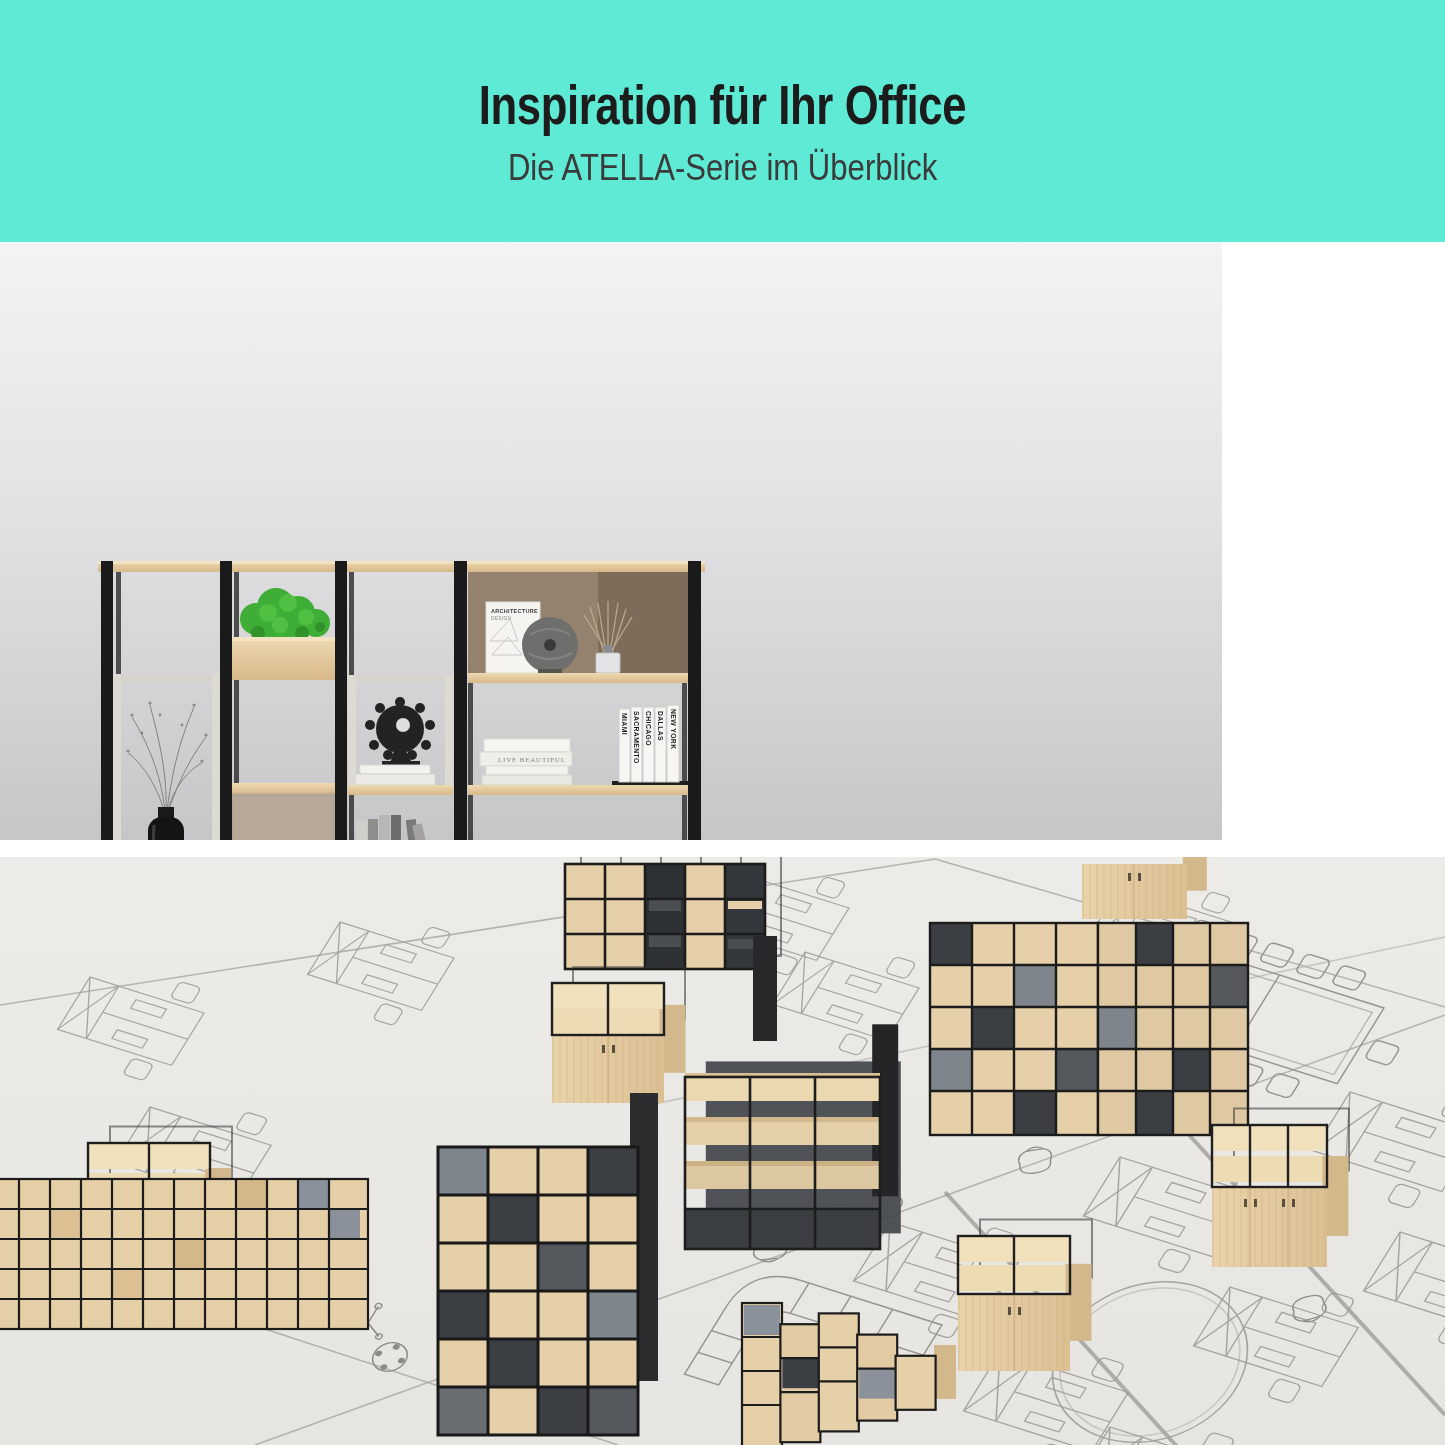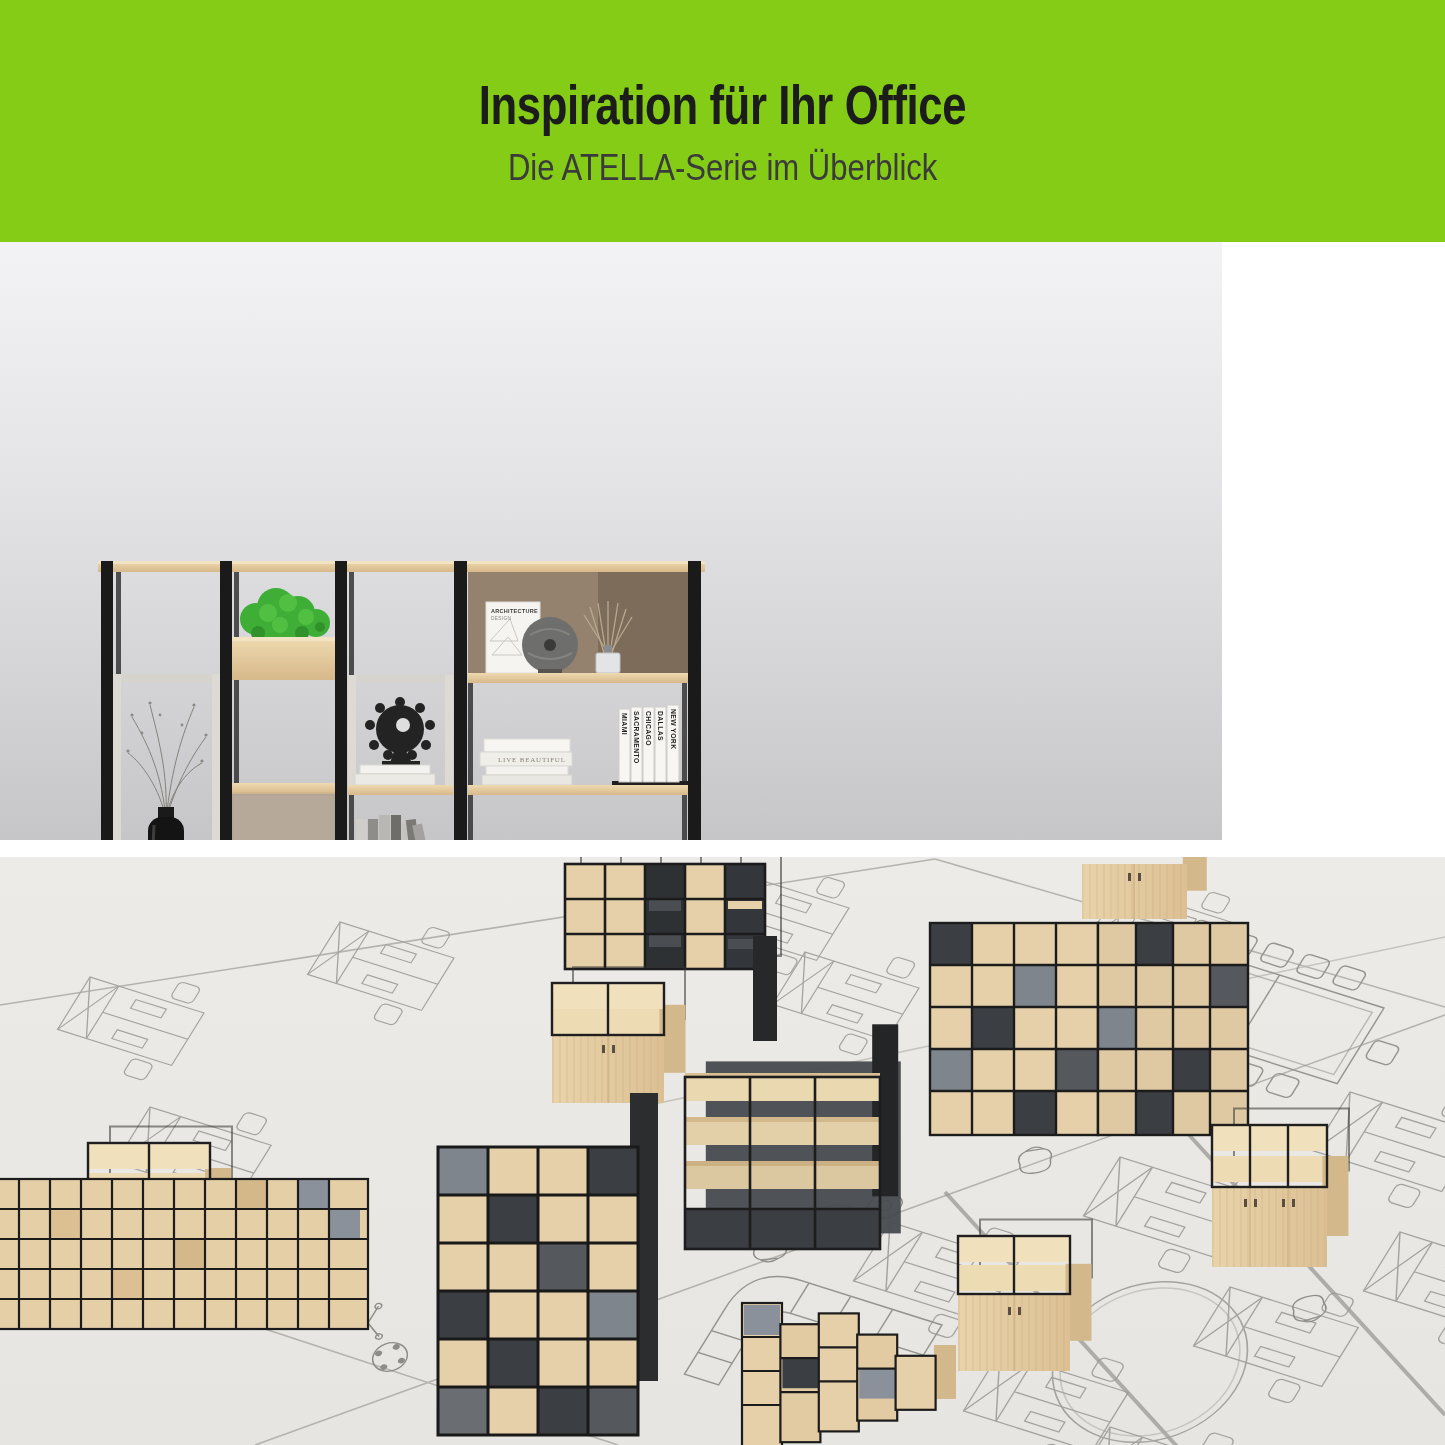--- a/index.html
+++ b/index.html
@@ -1,19 +1,19 @@
 <!DOCTYPE html>
 <html><head>
 <meta charset="utf-8">
 <style>
   html,body{margin:0;padding:0;background:#ffffff;}
   .page{position:relative;width:1445px;height:1445px;overflow:hidden;background:#ffffff;
         font-family:"Liberation Sans","DejaVu Sans",sans-serif;}
   
-  .header{position:absolute;top:0;left:0;width:1445px;height:242px;background:#84cc16;
+  .header{position:absolute;top:0;left:0;width:1445px;height:242px;background:#5eead4;
           display:flex;flex-direction:column;align-items:center;justify-content:flex-start;}
   .title{margin-top:72px;font-size:56px;font-weight:700;color:#1c1c1c;letter-spacing:-.5px;
          transform:scaleX(.78);transform-origin:50% 50%;white-space:nowrap;}
   .subtitle{margin-top:10px;font-size:37px;font-weight:400;color:#3b3b3b;
          transform:scaleX(.84);transform-origin:50% 50%;white-space:nowrap;}
   
   .hero{position:absolute;top:242px;left:0;width:1222px;height:598px;
         background:linear-gradient(180deg,#f3f3f5 0%,#e4e4e6 40%,#d3d3d5 75%,#c6c6c8 100%);}
   .hero svg{position:absolute;left:98px;top:315px;}
   .gap{position:absolute;top:840px;left:0;width:1445px;height:17px;background:#ffffff;}

